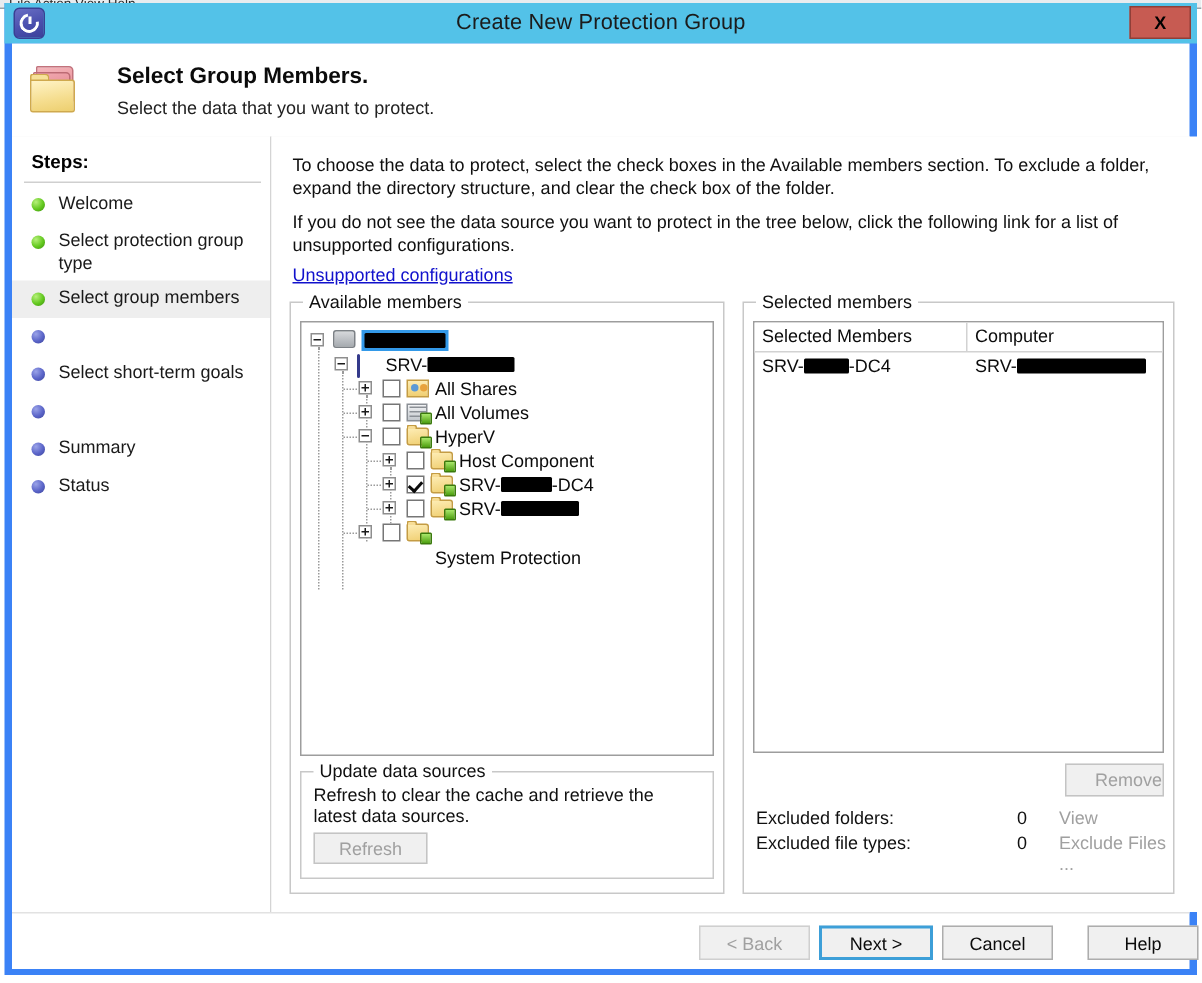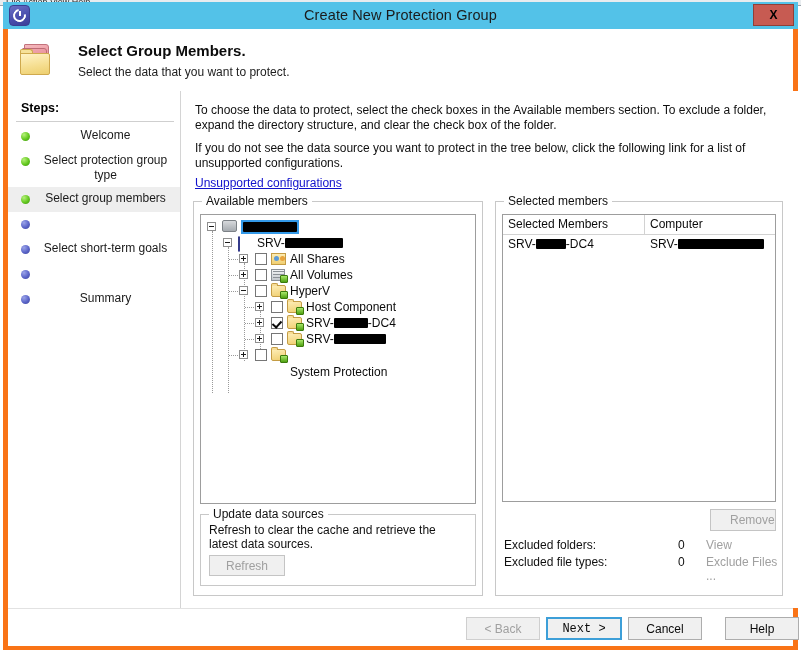--- a/index.html
+++ b/index.html
@@ -34,21 +34,21 @@
     color: #2b2b2b;
     white-space: nowrap;
     font-family: "Liberation Sans", sans-serif;
   }
 
   
   #window {
     position: absolute;
     left: 3px; top: 2px;
     width: 795px; height: 648px;
-    background: #f97316;
+    background: #3b82f6;
     box-sizing: border-box;
   }
 
   
   #titlebar {
     position: absolute;
     left: 0; top: 0;
     width: 795px; height: 27px;
     background: #53c2e8;
   }
@@ -203,21 +203,20 @@
     width: 172px;
   }
   .step-item {
     position: relative;
     padding: 4px 8px 4px 31px;
     min-height: 17px;
     font-size: 12px;
     color: #1a1a1a;
     line-height: 15px;
     cursor: default;
-    text-align: center;
   }
   .step-item.current {
     background: #eeeeee;
   }
   .step-bullet {
     position: absolute;
     left: 13px; top: 8px;
     width: 9px; height: 9px;
     border-radius: 50%;
   }
@@ -556,21 +555,21 @@
     width: 74px;
     font-size: 12px;
     font-family: "Liberation Sans", sans-serif;
     background: #f0f0f0;
     border: 1px solid #adadad;
     color: #0b0b0b;
     box-sizing: border-box;
     cursor: pointer;
   }
   .dlg-btn.disabled { color: #a0a0a0; border-color: #cfcfcf; cursor: default; }
-  .dlg-btn.default { border: 2px solid #3d9fd8; font-family: Liberation Mono, monospace; }
+  .dlg-btn.default { border: 2px solid #3d9fd8; }
   #btn-back   { left: 458px; }
   #btn-next   { left: 538px; width: 76px; }
   #btn-cancel { left: 620px; }
   #btn-help   { left: 688px; margin-left: 29px; }
 </style>
 </head>
 <body>
 
 <div id="bg-strip">
   <span class="ghost" style="left:6px;">File   Action   View   Help</span>
@@ -631,20 +630,24 @@
 
         <div class="step-item">
           <span class="step-bullet pending"></span>
         </div>
 
         <div class="step-item">
           <span class="step-bullet pending"></span>
           <span>Summary</span>
         </div>
 
+        <div class="step-item">
+          <span class="step-bullet pending"></span>
+          <span>Status</span>
+        </div>
 
       </div>
     </div>
 
     <div id="content-panel">
 
       <div class="para" id="para-1">To choose the data to protect, select the check boxes in the Available members section. To exclude a folder, expand the directory structure, and clear the check box of the folder.</div>
       <div class="para" id="para-2">If you do not see the data source you want to protect in the tree below, click the following link for a list of unsupported configurations.</div>
       <div id="unsupported-link">Unsupported configurations</div>
 

